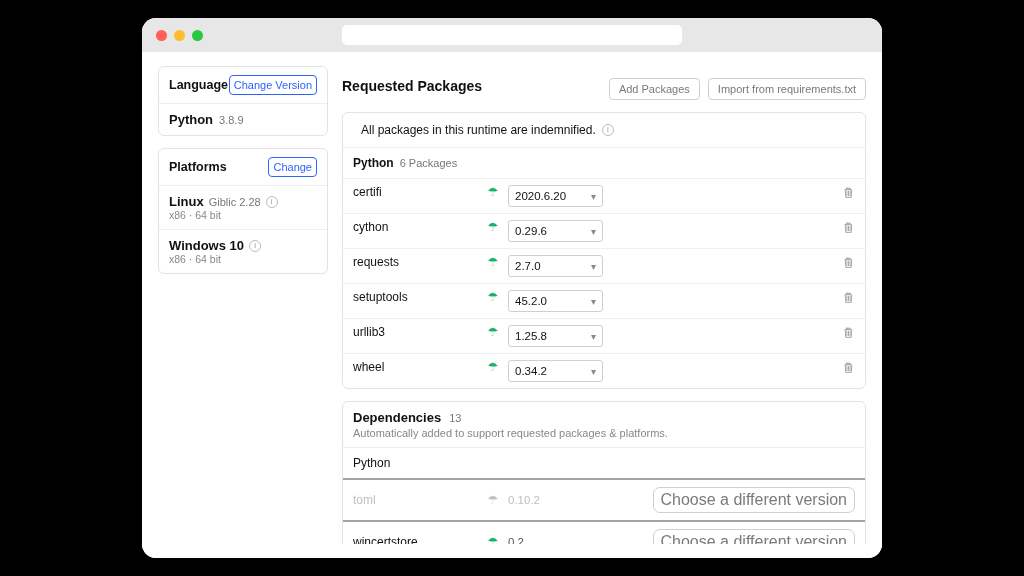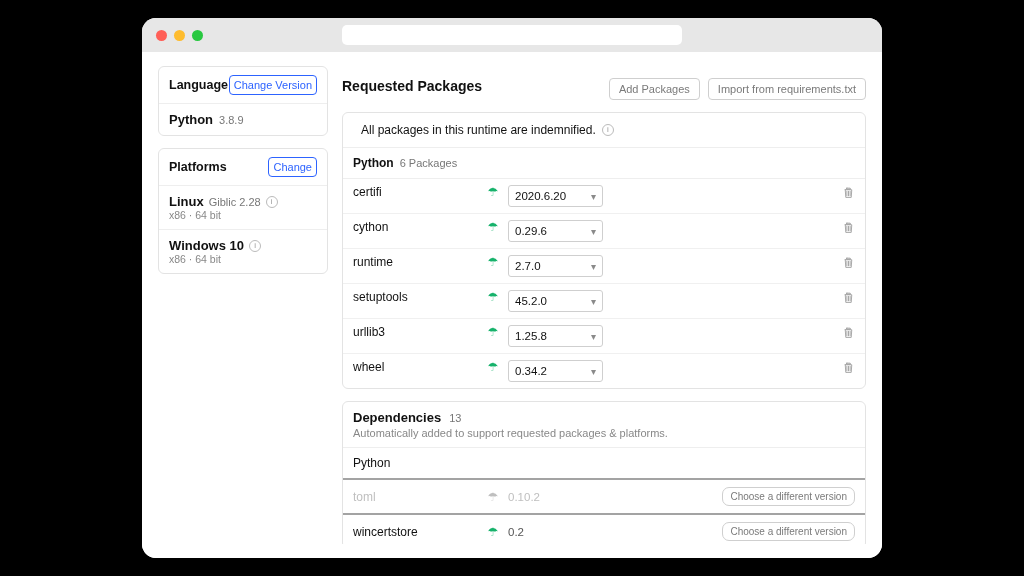--- a/index.html
+++ b/index.html
@@ -76,21 +76,21 @@
   }
   .btn-gray {
     border:1px solid #cfcfcf;
     color:#7a7a7a;
     background:#fff;
     font-size:11px;
     padding:4px 9px;
     border-radius:4px;
     cursor:pointer;
   }
-  .btn-gray.sm { font-size:10px; padding:3px 7px;border-radius:7px; }
+  .btn-gray.sm { font-size:16px; padding:3px 7px;border-radius:7px; }
   .card-body { padding:8px 10px; }
   .lang-row { display:flex; align-items:baseline; gap:6px; }
   .bold { font-weight:700; }
   .muted { color:#777; font-size:11px; }
   .tiny { font-size:10.5px; color:#888; }
 
   .platform-item { padding:8px 10px; }
   .platform-item + .platform-item { border-top:1px solid #eee; }
   .plat-line { display:flex; align-items:center; gap:5px; }
 
@@ -255,21 +255,21 @@
                 <span class="chev">▾</span>
               </div>
               <span class="spacer"></span>
               <span class="trash">
                 <svg viewBox="0 0 24 24">
                   <path d="M6 7h12l-1 14H7L6 7zm3-3h6l1 2H8l1-2zM9 10v8m3-8v8m3-8v8" stroke="#9a9a9a" stroke-width="1.6" fill="none" stroke-linecap="round"></path>
                 </svg>
               </span>
             </div>
             <div class="pkg-row">
-              <span class="pkg-name">runtime</span>
+              <span class="pkg-name">requests</span>
               <span class="umbrella">☂</span>
               <div class="version-select">
                 <span>2.7.0</span>
                 <span class="chev">▾</span>
               </div>
               <span class="spacer"></span>
               <span class="trash">
                 <svg viewBox="0 0 24 24">
                   <path d="M6 7h12l-1 14H7L6 7zm3-3h6l1 2H8l1-2zM9 10v8m3-8v8m3-8v8" stroke="#9a9a9a" stroke-width="1.6" fill="none" stroke-linecap="round"></path>
                 </svg>

